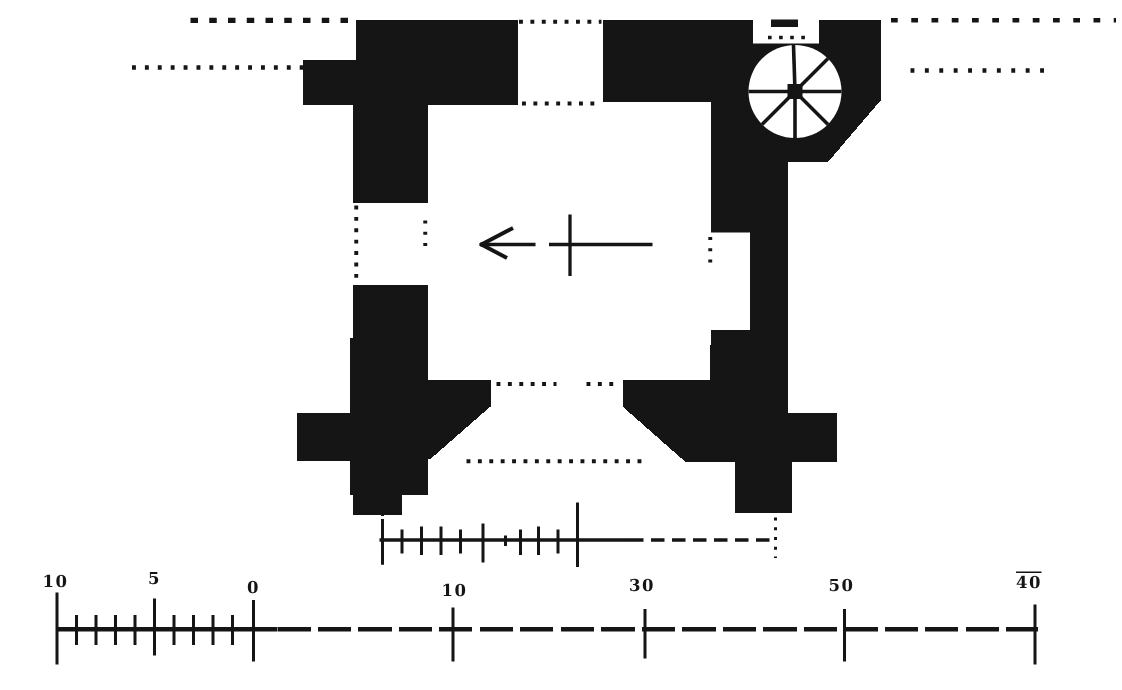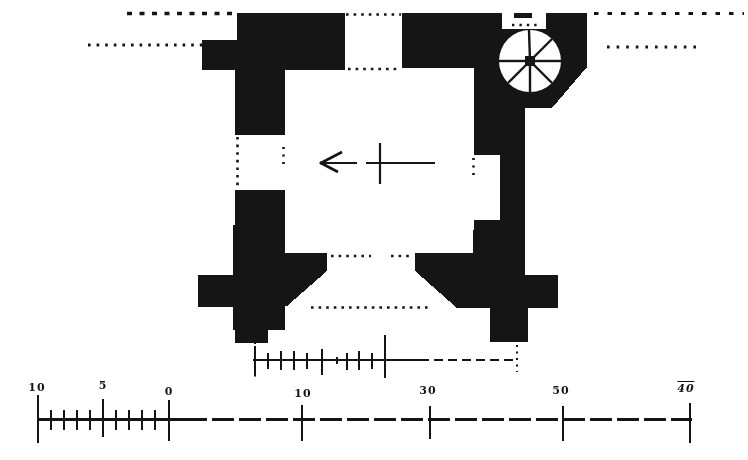--- a/index.html
+++ b/index.html
@@ -146,16 +146,16 @@
       <div class="scale-tick minor" style="left: 115px; top: 410px; height: 20px;"></div>
       <div class="scale-tick minor" style="left: 128px; top: 410px; height: 20px;"></div>
       <div class="scale-tick minor" style="left: 141px; top: 410px; height: 20px;"></div>
       <div class="scale-tick minor" style="left: 154px; top: 410px; height: 20px;"></div>
       <div class="scale-label" style="left: 37px; top: 382px;">10</div>
       <div class="scale-label" style="left: 103px; top: 380px;">5</div>
       <div class="scale-label" style="left: 169px; top: 386px;">0</div>
       <div class="scale-label" style="left: 303px; top: 388px;">10</div>
       <div class="scale-label" style="left: 428px; top: 385px;">30</div>
       <div class="scale-label" style="left: 561px; top: 385px;">50</div>
-      <div class="scale-label overline" style="left: 686px; top: 381px; font-style: italic;">40</div>
+      <div class="scale-label overline" style="left: 686px; top: 381px;">40</div>
     </div>
 
 </div>
 
 </body></html>

